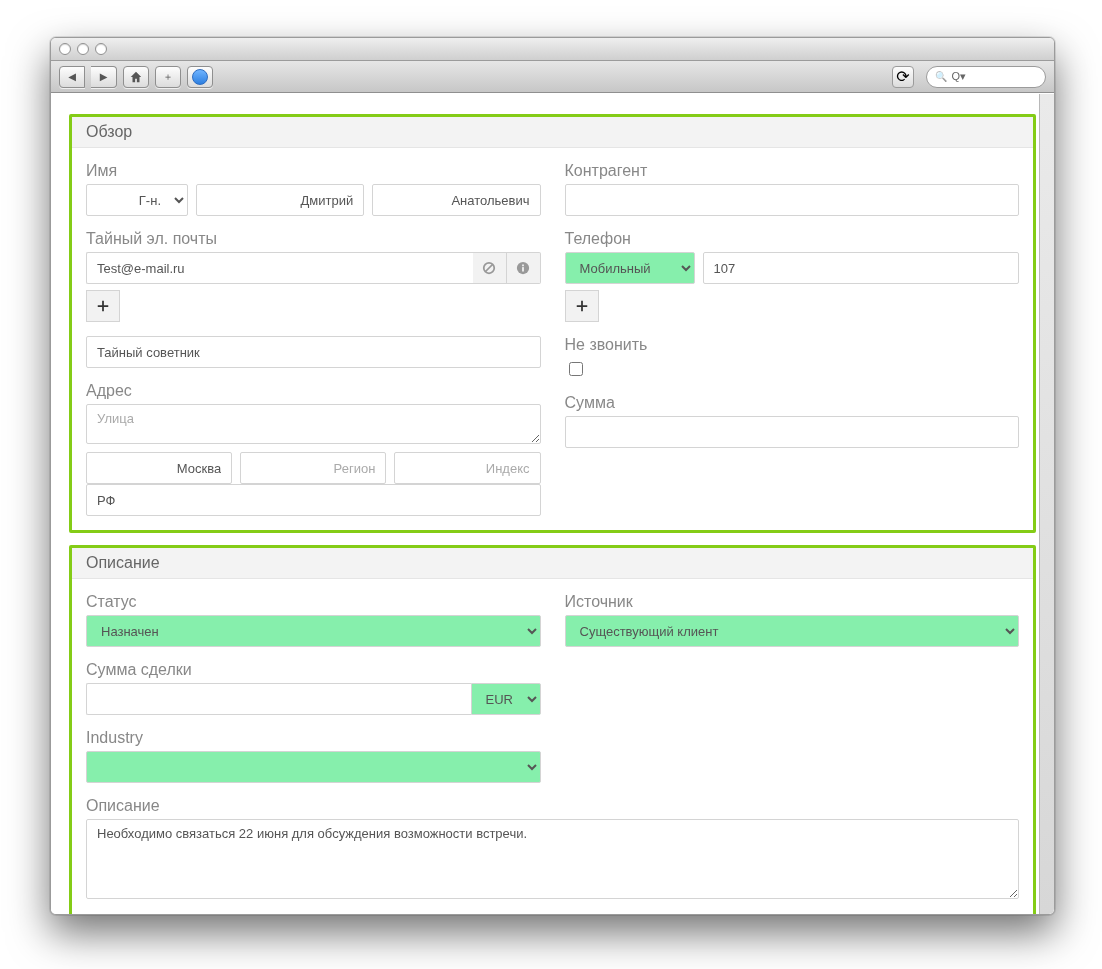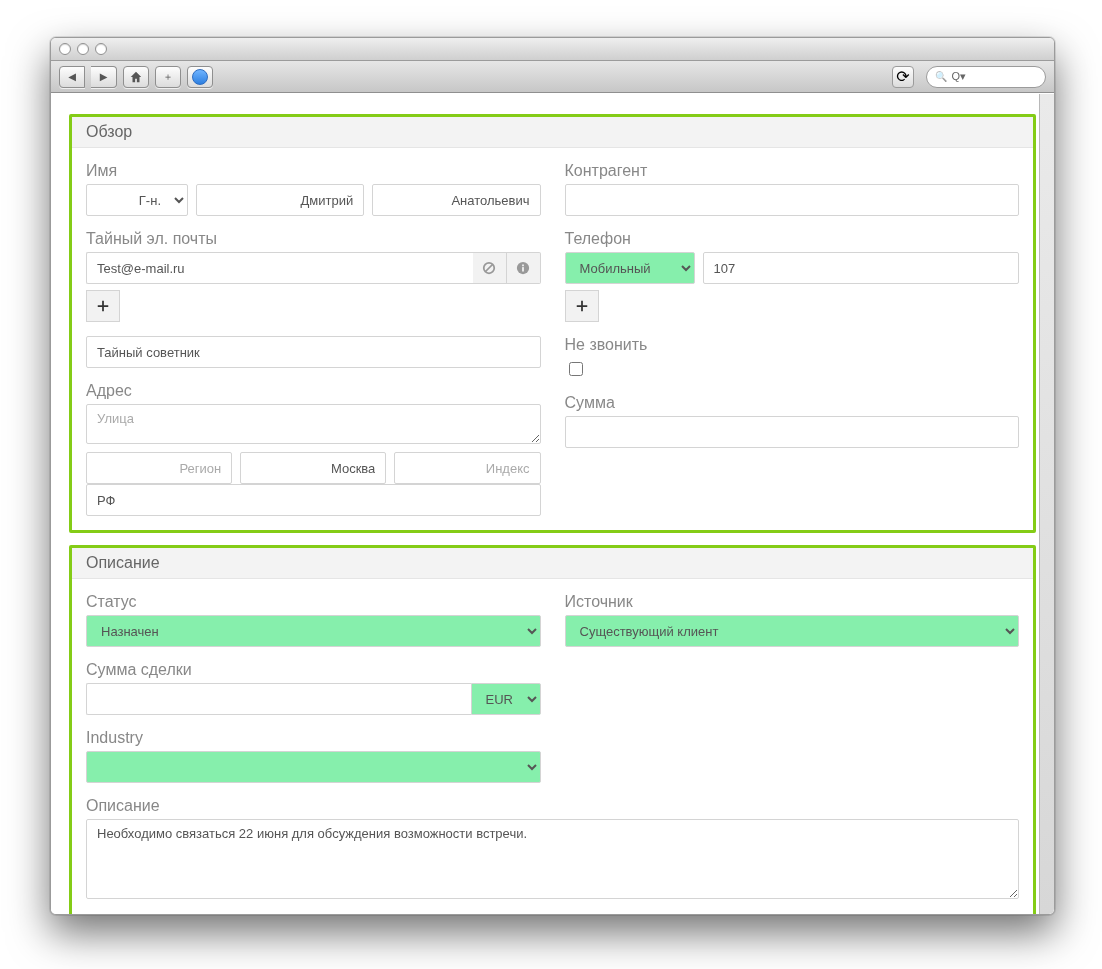--- a/index.html
+++ b/index.html
@@ -217,22 +217,22 @@
             </div>
 
             <div class="row-block">
               <input class="ctrl" value="Тайный советник" style="">
             </div>
 
             <div class="row-block" style="margin-bottom:0;">
               <span class="fld-label">Адрес</span>
               <textarea class="ctrl" rows="1" style="height: 40px;" placeholder="Улица"></textarea>
               <div class="inline-row" style="margin-top:4px;">
+                <input class="ctrl" value="Москва" style="">
                 <input class="ctrl" placeholder="Регион" style="">
-                <input class="ctrl" value="Москва" style="">
                 <input class="ctrl" placeholder="Индекс" style="">
               </div>
               <input class="ctrl" style="" value="РФ">
             </div>
           </div>
 
           <div class="col">
             <div class="row-block">
               <span class="fld-label">Контрагент</span>
               <input class="ctrl" style="">

